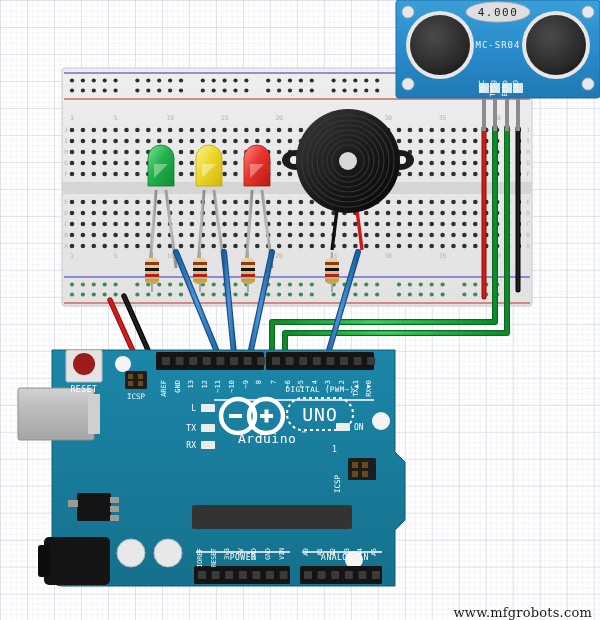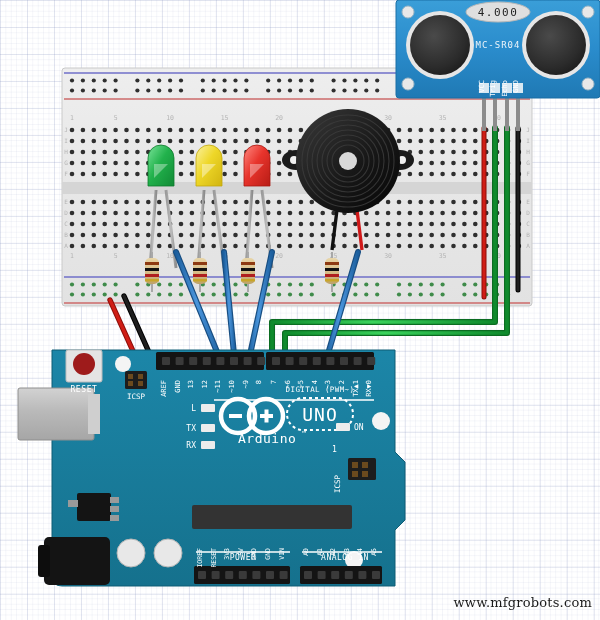--- a/index.html
+++ b/index.html
@@ -11,21 +11,21 @@
   #stage{position:absolute;left:0;top:0;width:600px;height:620px;overflow:hidden;}
   .grid{position:absolute;left:0;top:0;width:600px;height:620px;
     background-image:
       linear-gradient(to right, rgba(150,160,200,.22) 1px, transparent 1px),
       linear-gradient(to bottom, rgba(150,160,200,.22) 1px, transparent 1px),
       linear-gradient(to right, rgba(150,160,200,.10) 1px, transparent 1px),
       linear-gradient(to bottom, rgba(150,160,200,.10) 1px, transparent 1px);
     background-size:27px 27px,27px 27px,5.4px 5.4px,5.4px 5.4px;
   }
   svg{position:absolute;left:0;top:0;}
-  .wm{position:absolute;right:8px;bottom:10px;font-family:"DejaVu Serif",serif;
+  .wm{position:absolute;right:8px;bottom:0;font-family:"DejaVu Serif",serif;
       font-size:13px;color:#1a1a1a;letter-spacing:.2px;}
   text{font-family:"DejaVu Sans Mono",monospace;}
 </style>
 </head>
 <body>
 
 <div id="stage">
   <div class="grid"></div>
 
   <svg width="600" height="620" viewBox="0 0 600 620">

